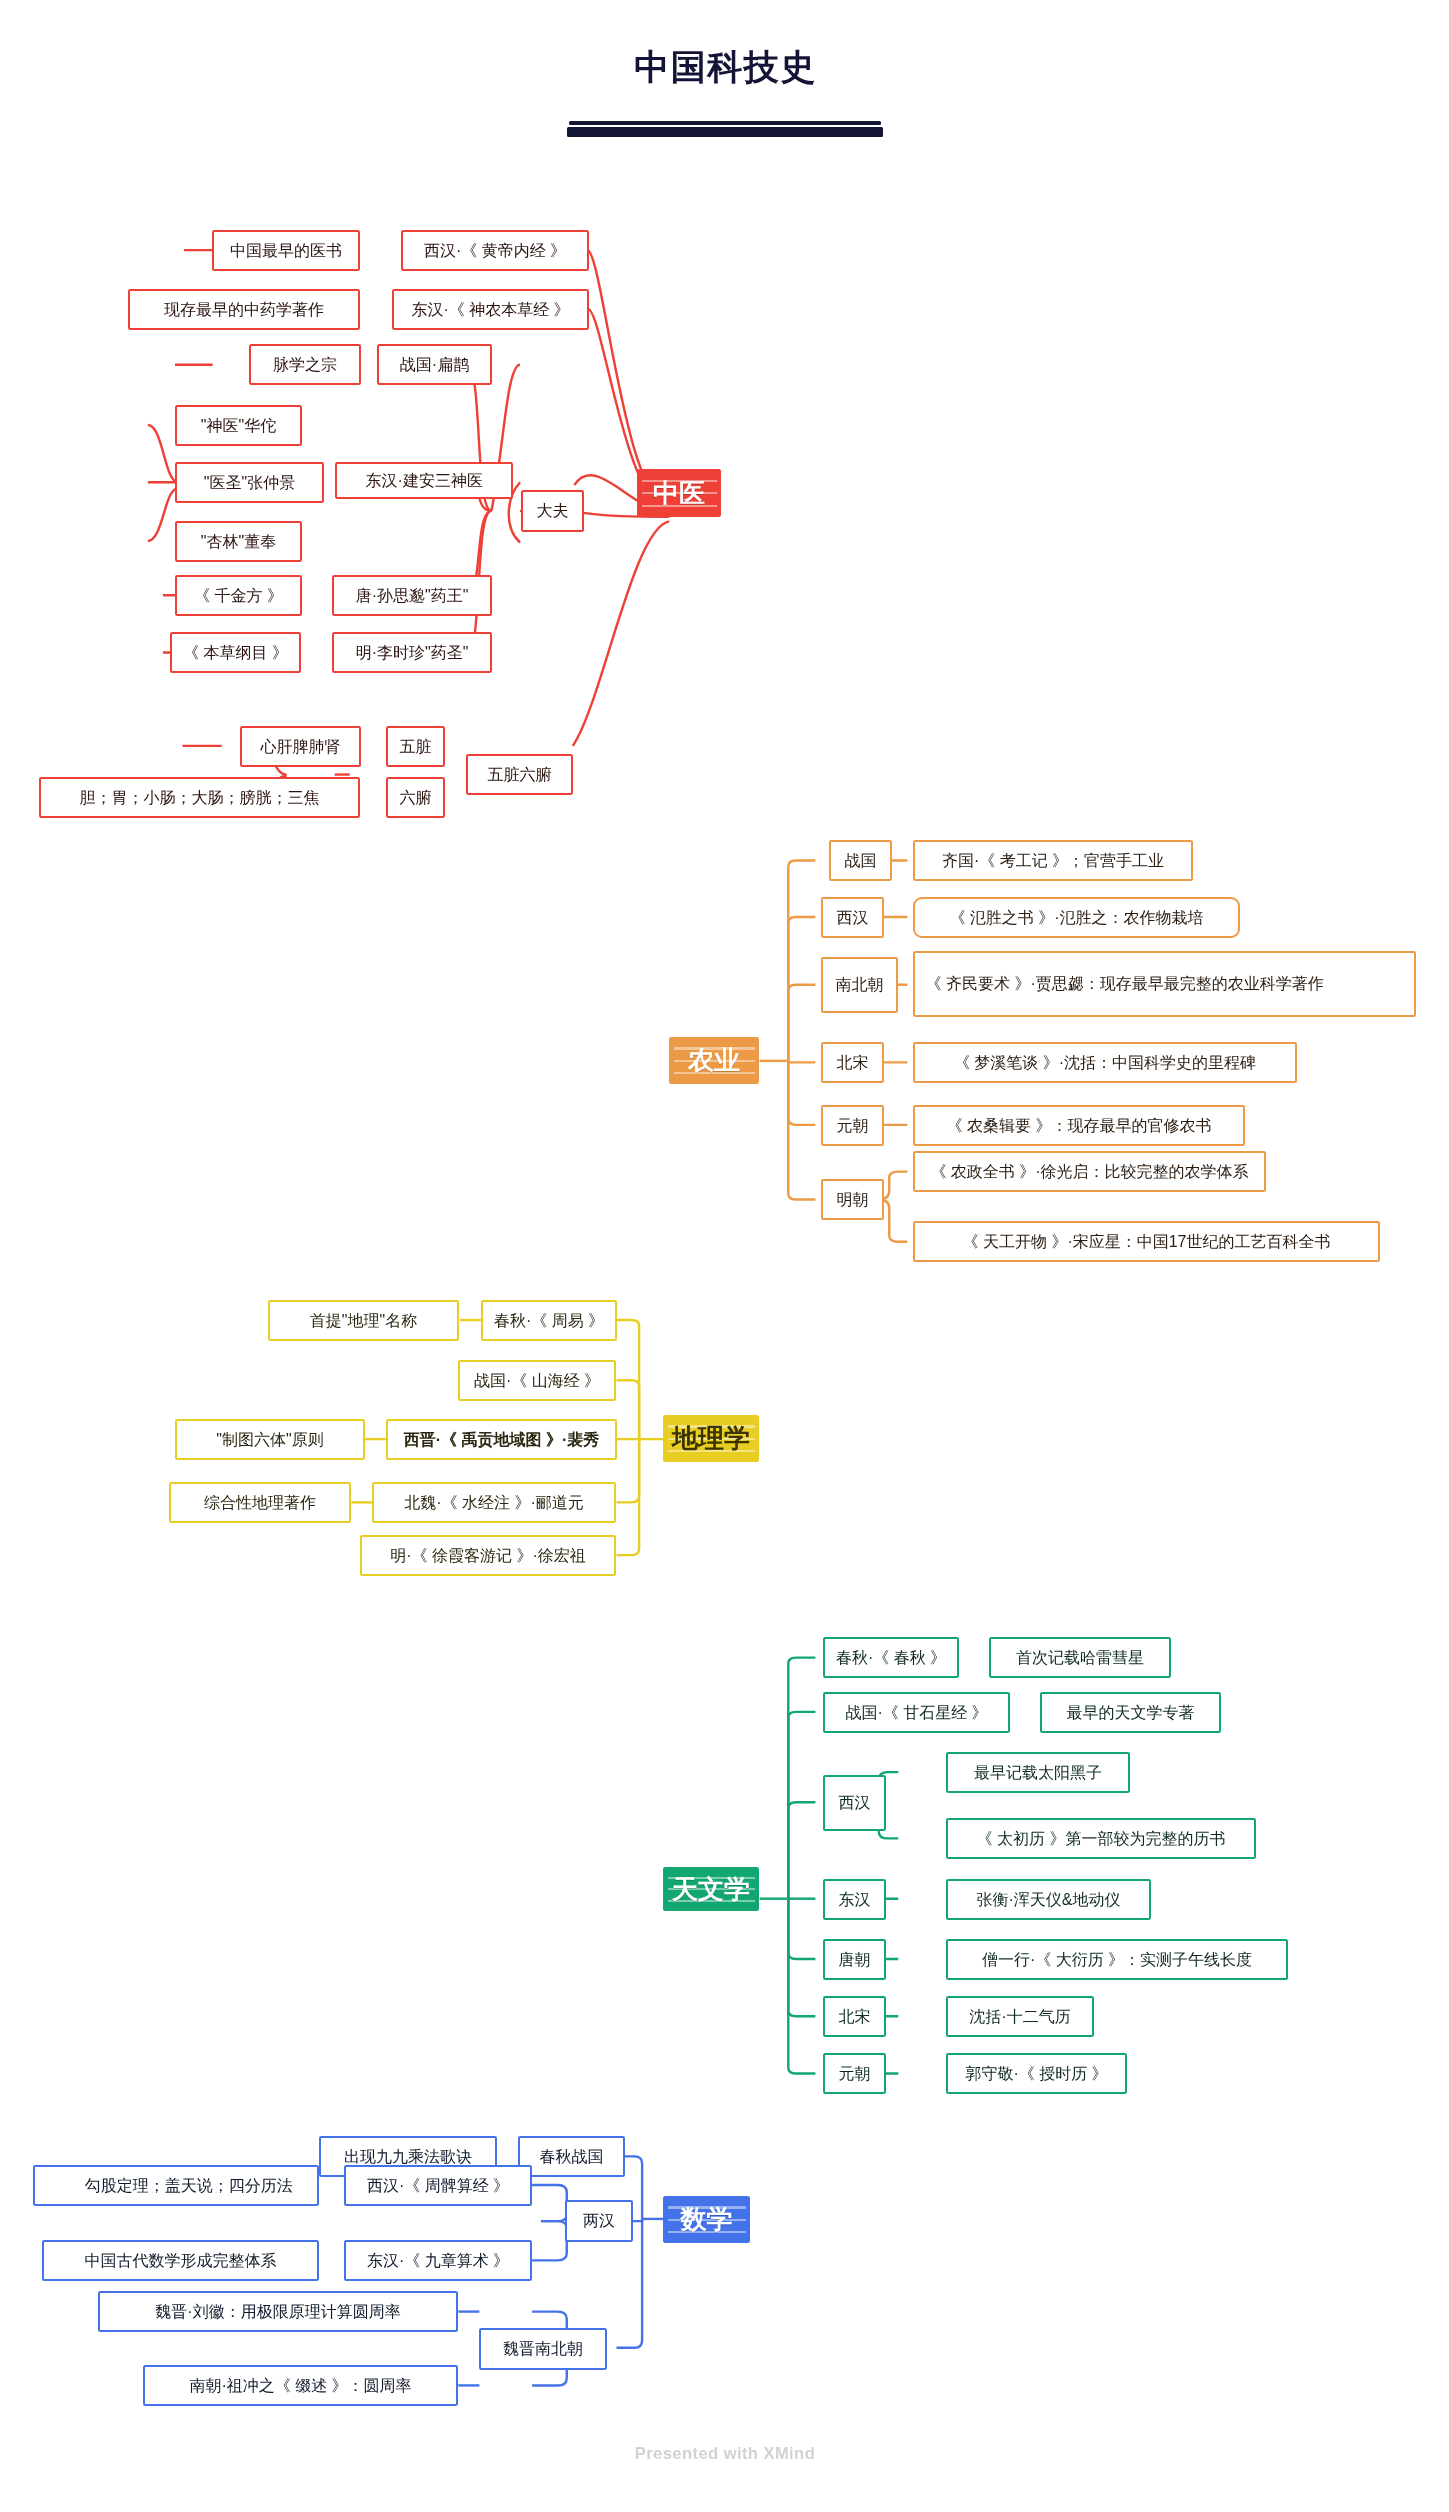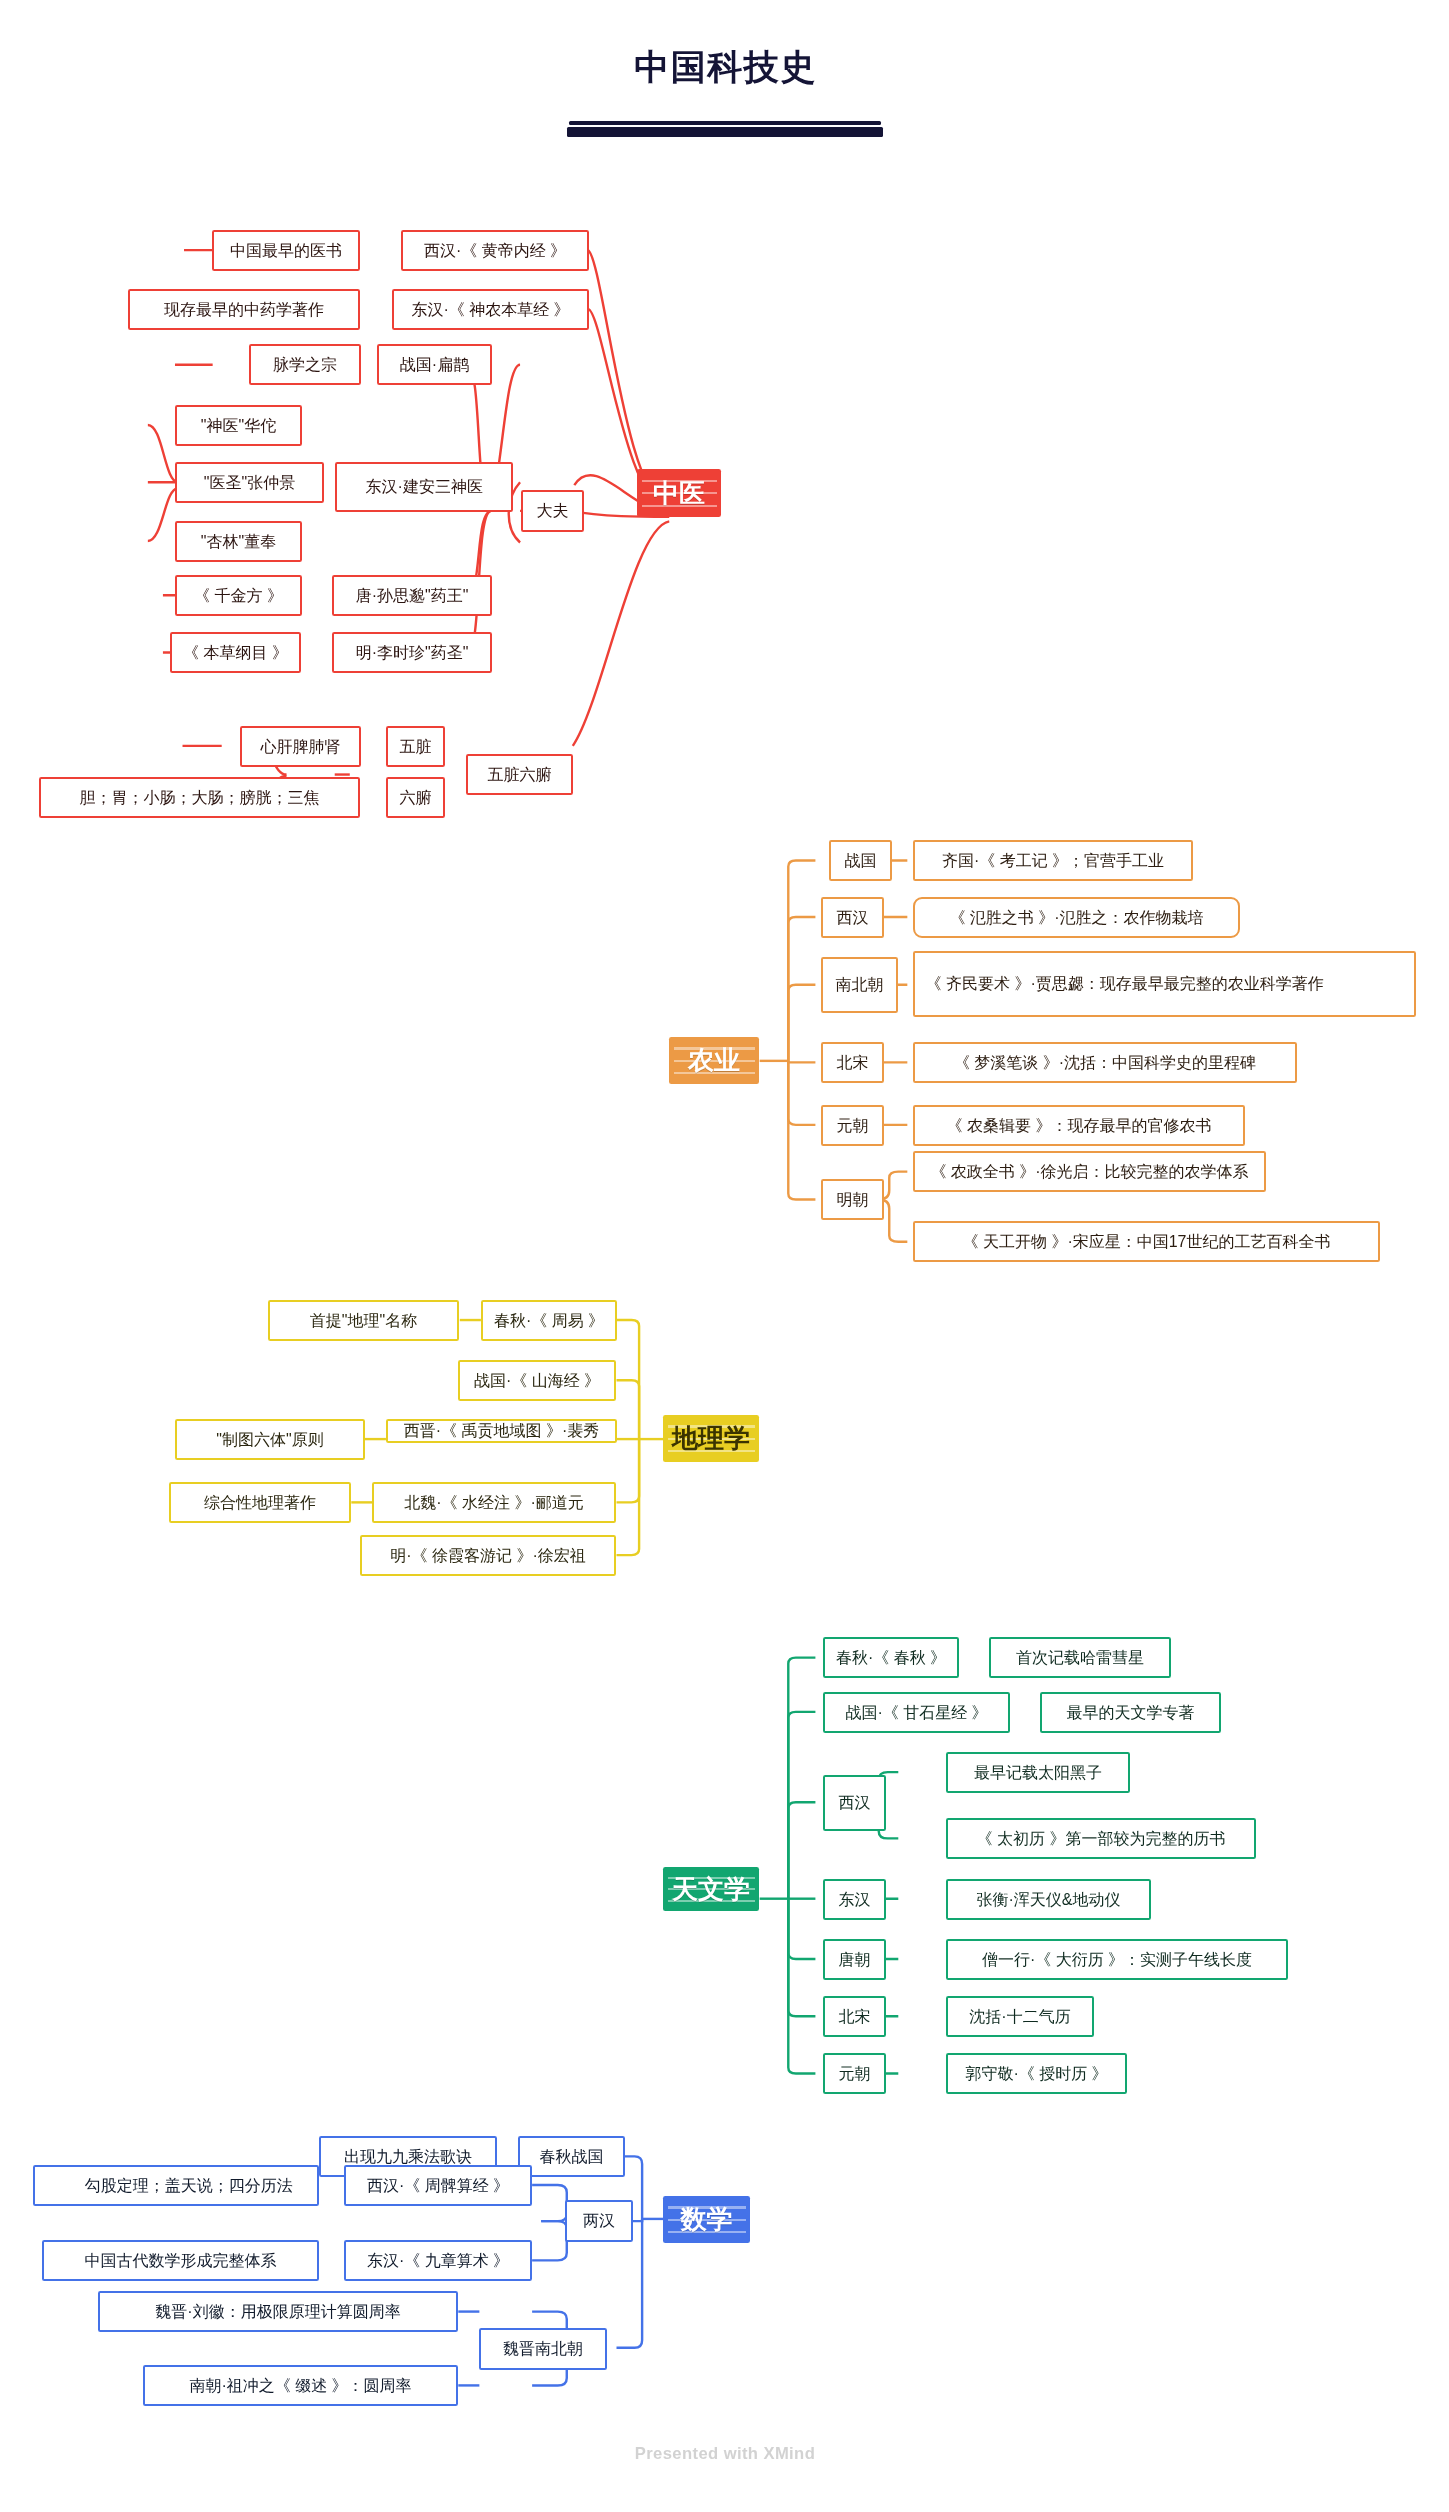--- a/index.html
+++ b/index.html
@@ -224,21 +224,21 @@
   <div class="node c-med" style="left:401px; top:230px; width:188px; height:41px;">西汉·《 黄帝内经 》</div>
 
   <div class="node c-med" style="left:128px; top:289px; width:232px; height:41px;">现存最早的中药学著作</div>
   <div class="node c-med" style="left:392px; top:289px; width:197px; height:41px;">东汉·《 神农本草经 》</div>
 
   <div class="node c-med" style="left:249px; top:344px; width:112px; height:41px;">脉学之宗</div>
   <div class="node c-med" style="left:377px; top:344px; width:115px; height:41px;">战国·扁鹊</div>
 
   <div class="node c-med" style="left:175px; top:405px; width:127px; height:41px;">"神医"华佗</div>
   <div class="node c-med" style="left:175px; top:462px; width:149px; height:41px;">"医圣"张仲景</div>
-  <div class="node c-med" style="left:335px; top:462px; width:178px; height:50px;padding-left:8px;">东汉·建安三神医</div>
+  <div class="node c-med" style="left:335px; top:462px; width:178px; height:37px;padding-left:8px;">东汉·建安三神医</div>
   <div class="node c-med" style="left:175px; top:521px; width:127px; height:41px;">"杏林"董奉</div>
 
   <div class="node c-med" style="left:175px; top:575px; width:127px; height:41px;">《 千金方 》</div>
   <div class="node c-med" style="left:332px; top:575px; width:160px; height:41px;">唐·孙思邈"药王"</div>
 
   <div class="node c-med" style="left:170px; top:632px; width:131px; height:41px;">《 本草纲目 》</div>
   <div class="node c-med" style="left:332px; top:632px; width:160px; height:41px;">明·李时珍"药圣"</div>
 
   <div class="node c-med" style="left:521px; top:490px; width:63px; height:42px;">大夫</div>
 
@@ -268,21 +268,21 @@
   <div class="node c-agri" style="left:821px; top:1179px; width:63px; height:41px;">明朝</div>
   <div class="node c-agri" style="left:913px; top:1151px; width:353px; height:41px;">《 农政全书 》·徐光启：比较完整的农学体系</div>
   <div class="node c-agri" style="left:913px; top:1221px; width:467px; height:41px;">《 天工开物 》·宋应星：中国17世纪的工艺百科全书</div>
 
   <div class="node c-geo" style="left:268px; top:1300px; width:191px; height:41px;">首提"地理"名称</div>
   <div class="node c-geo" style="left:481px; top:1300px; width:136px; height:41px;">春秋·《 周易 》</div>
 
   <div class="node c-geo" style="left:458px; top:1360px; width:158px; height:41px;">战国·《 山海经 》</div>
 
   <div class="node c-geo" style="left:175px; top:1419px; width:190px; height:41px;">"制图六体"原则</div>
-  <div class="node c-geo" style="left:386px; top:1419px; width:231px; height:24px;">西晋·《 禹贡地域图 》·裴秀</div>
+  <div class="node c-geo" style="left:386px; top:1419px; width:231px; height:41px;font-weight:bold;">西晋·《 禹贡地域图 》·裴秀</div>
 
   <div class="node c-geo" style="left:169px; top:1482px; width:182px; height:41px;">综合性地理著作</div>
   <div class="node c-geo" style="left:372px; top:1482px; width:244px; height:41px;">北魏·《 水经注 》·郦道元</div>
 
   <div class="node c-geo" style="left:360px; top:1535px; width:256px; height:41px;">明·《 徐霞客游记 》·徐宏祖</div>
 
   <div class="node c-astro" style="left:823px; top:1637px; width:136px; height:41px;">春秋·《 春秋 》</div>
   <div class="node c-astro" style="left:989px; top:1637px; width:182px; height:41px;">首次记载哈雷彗星</div>
 
   <div class="node c-astro" style="left:823px; top:1692px; width:187px; height:41px;">战国·《 甘石星经 》</div>

